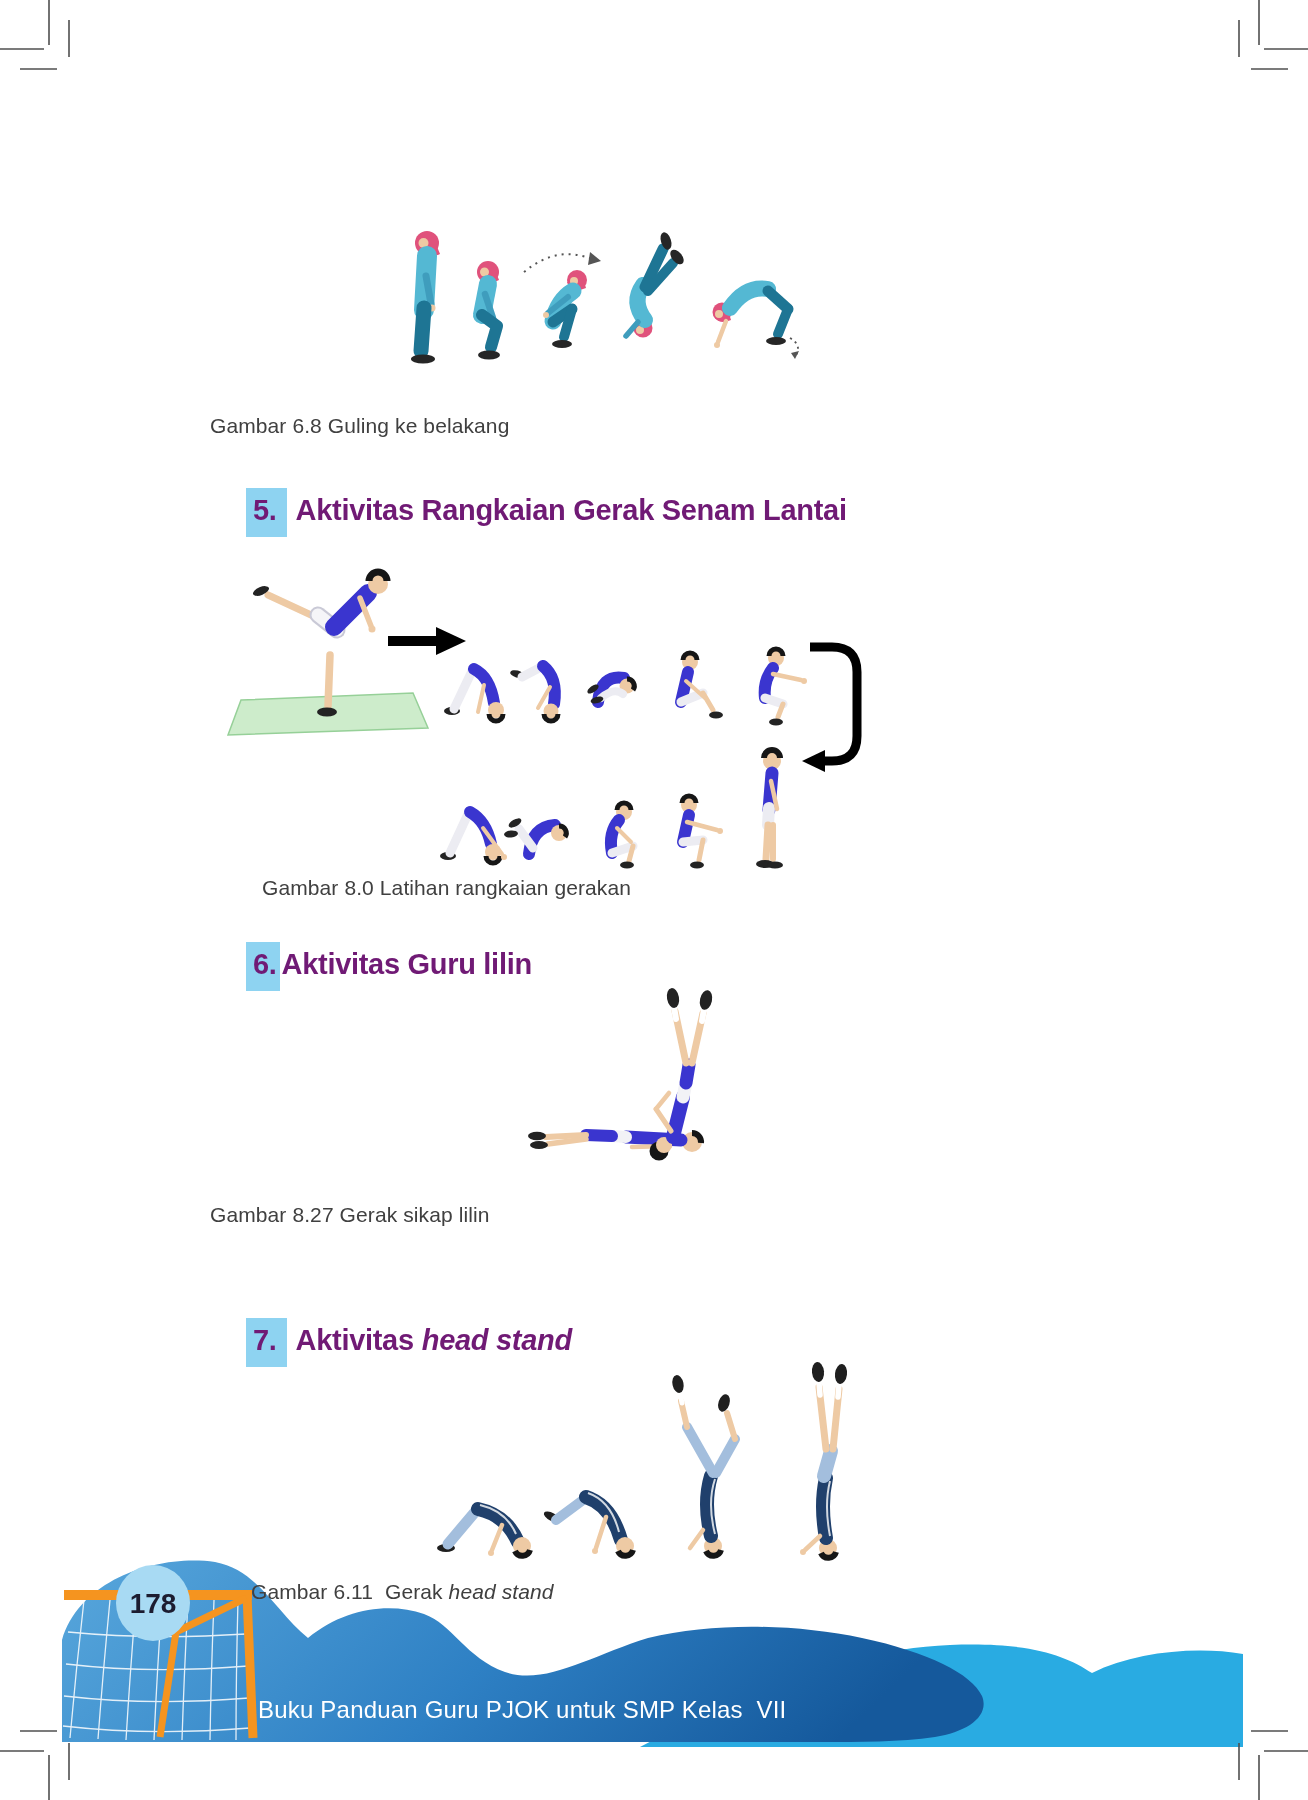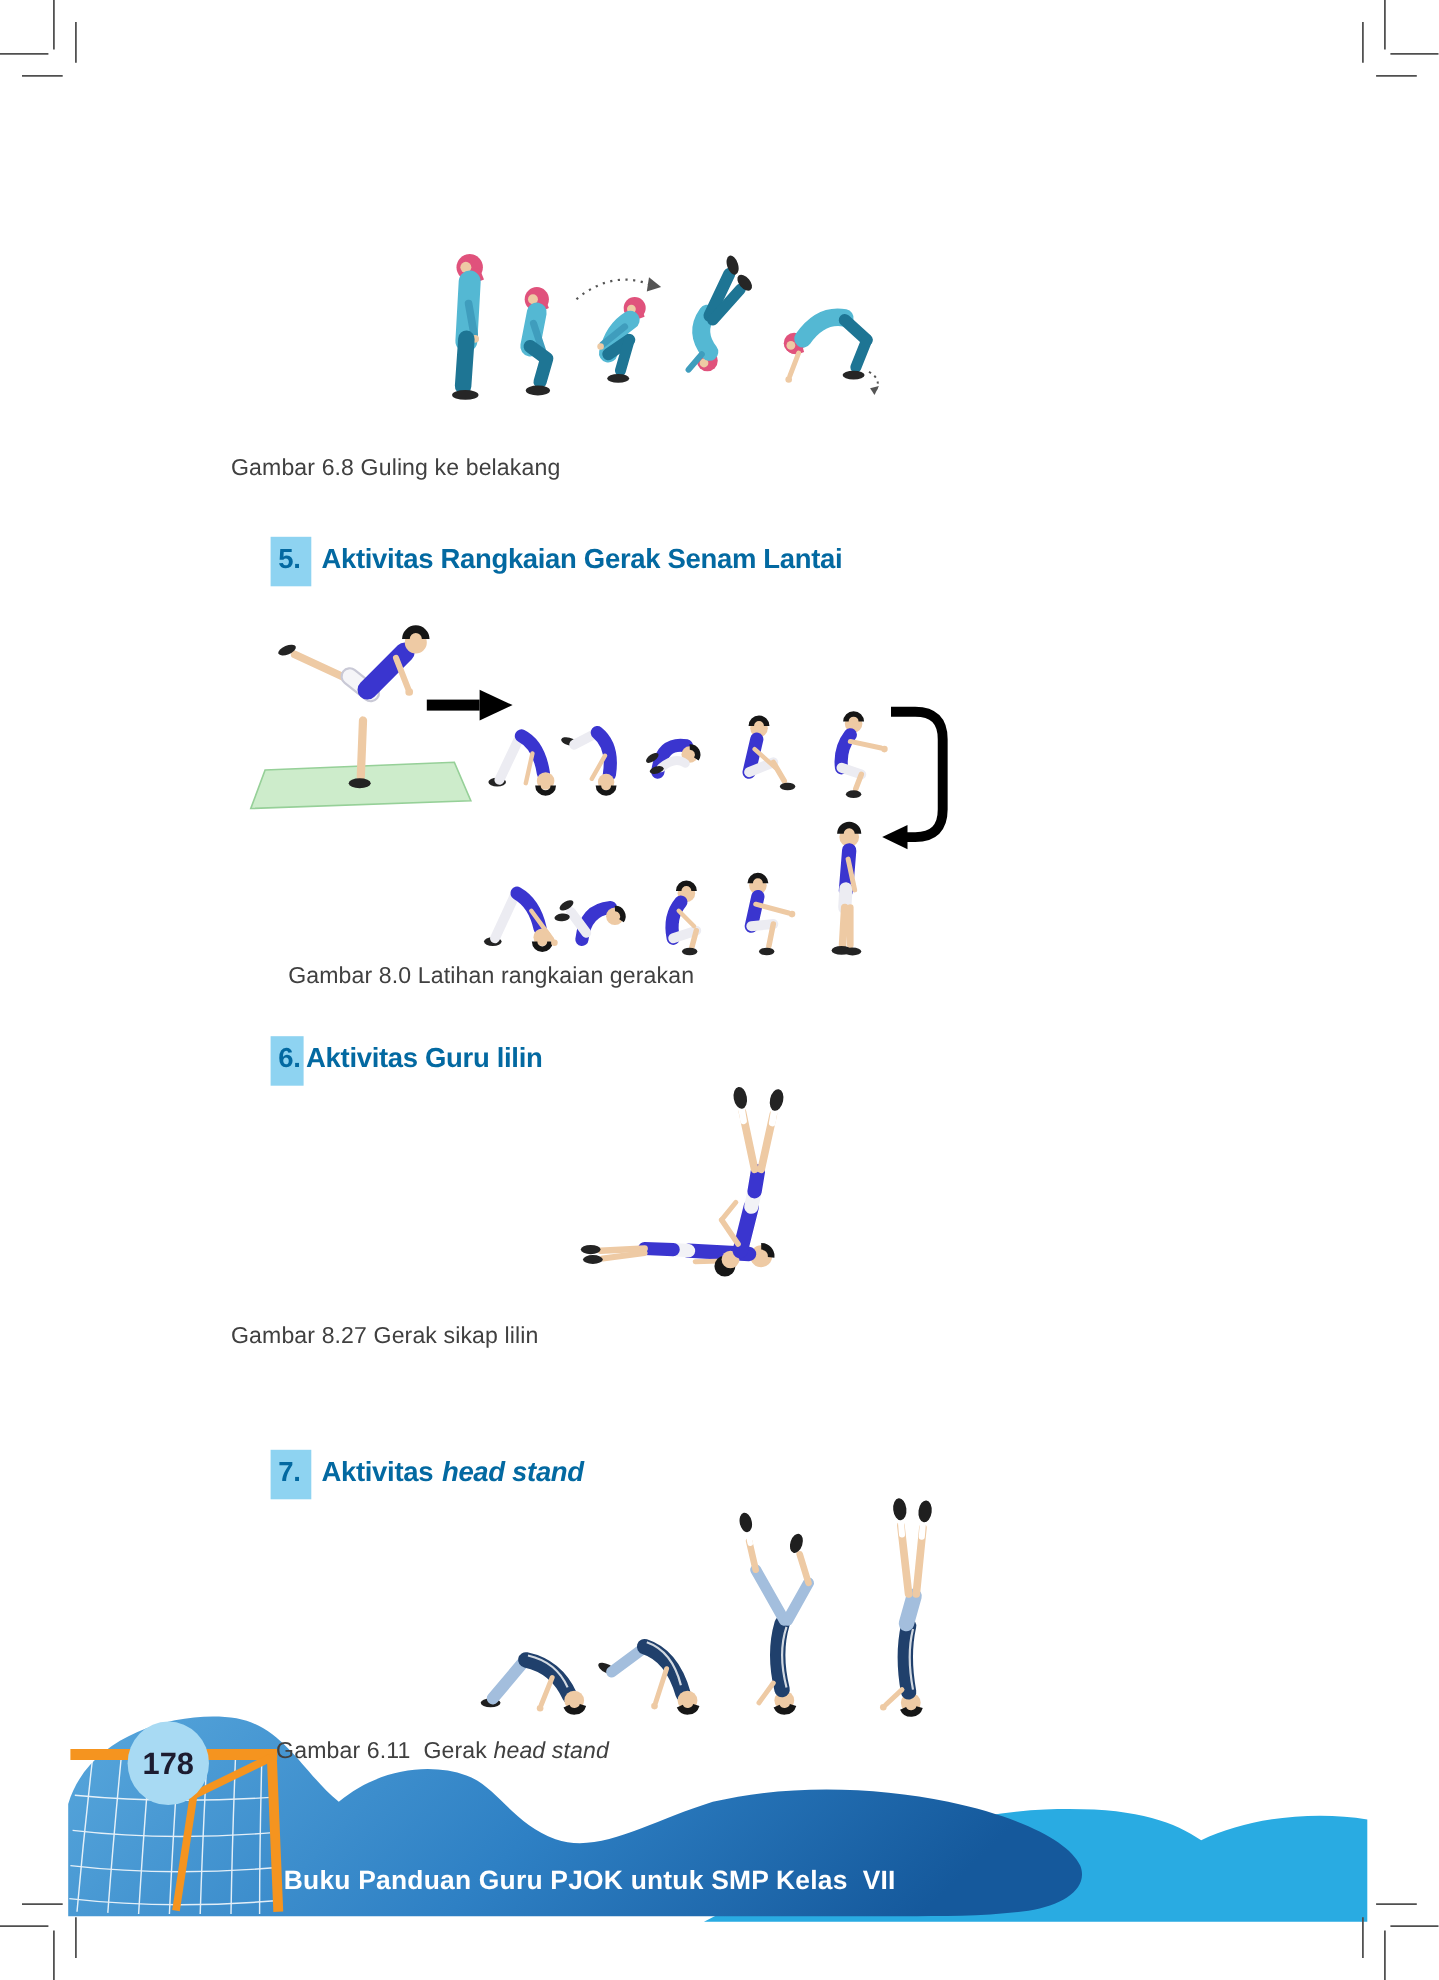--- a/index.html
+++ b/index.html
@@ -5,35 +5,35 @@
   html,body{margin:0;padding:0;}
   body{
     width:1308px;height:1800px;position:relative;background:#ffffff;
     font-family:"Liberation Sans",sans-serif;overflow:hidden;
   }
   .caption{
     position:absolute;font-size:21px;color:#404040;letter-spacing:0.1px;
     white-space:pre;
   }
   .heading{
-    position:absolute;font-size:25px;font-weight:bold;color:#0369a1;
+    position:absolute;font-size:29px;font-weight:bold;color:#701a75;
     letter-spacing:-0.3px;white-space:nowrap;padding-left:48px;
   }
   .heading .num{
     display:inline-block;background:#8ed3f1;padding:6px 10px 10px 7px;
   }
   .heading .num.tight{padding-right:3px;}
   .heading .ttl{margin-left:9px;}
   .heading .ttl.tight{margin-left:2px;}
   .heading .ttl-italic{font-style:italic;margin-left:8px;}
   .cap-italic{font-style:italic;}
   .illustration{position:absolute;}
   #footer-text{
     position:absolute;left:258px;top:1696px;z-index:6;
-    color:#ffffff;font-size:24px;font-weight:bold;white-space:pre;letter-spacing:0.2px;
+    color:#ffffff;font-size:24px;font-weight:normal;white-space:pre;letter-spacing:0.2px;
   }
   #footer-svg{position:absolute;left:0;top:1540px;z-index:2;}
   #crop-marks{position:absolute;left:0;top:0;z-index:9;}
 </style>
 </head>
 <body>
 
 <svg class="illustration" style="left:400px;top:218px" width="440" height="160" viewBox="0 0 440 160">
   <g>
     <circle cx="27" cy="25" r="12" fill="#e0527c"></circle>

